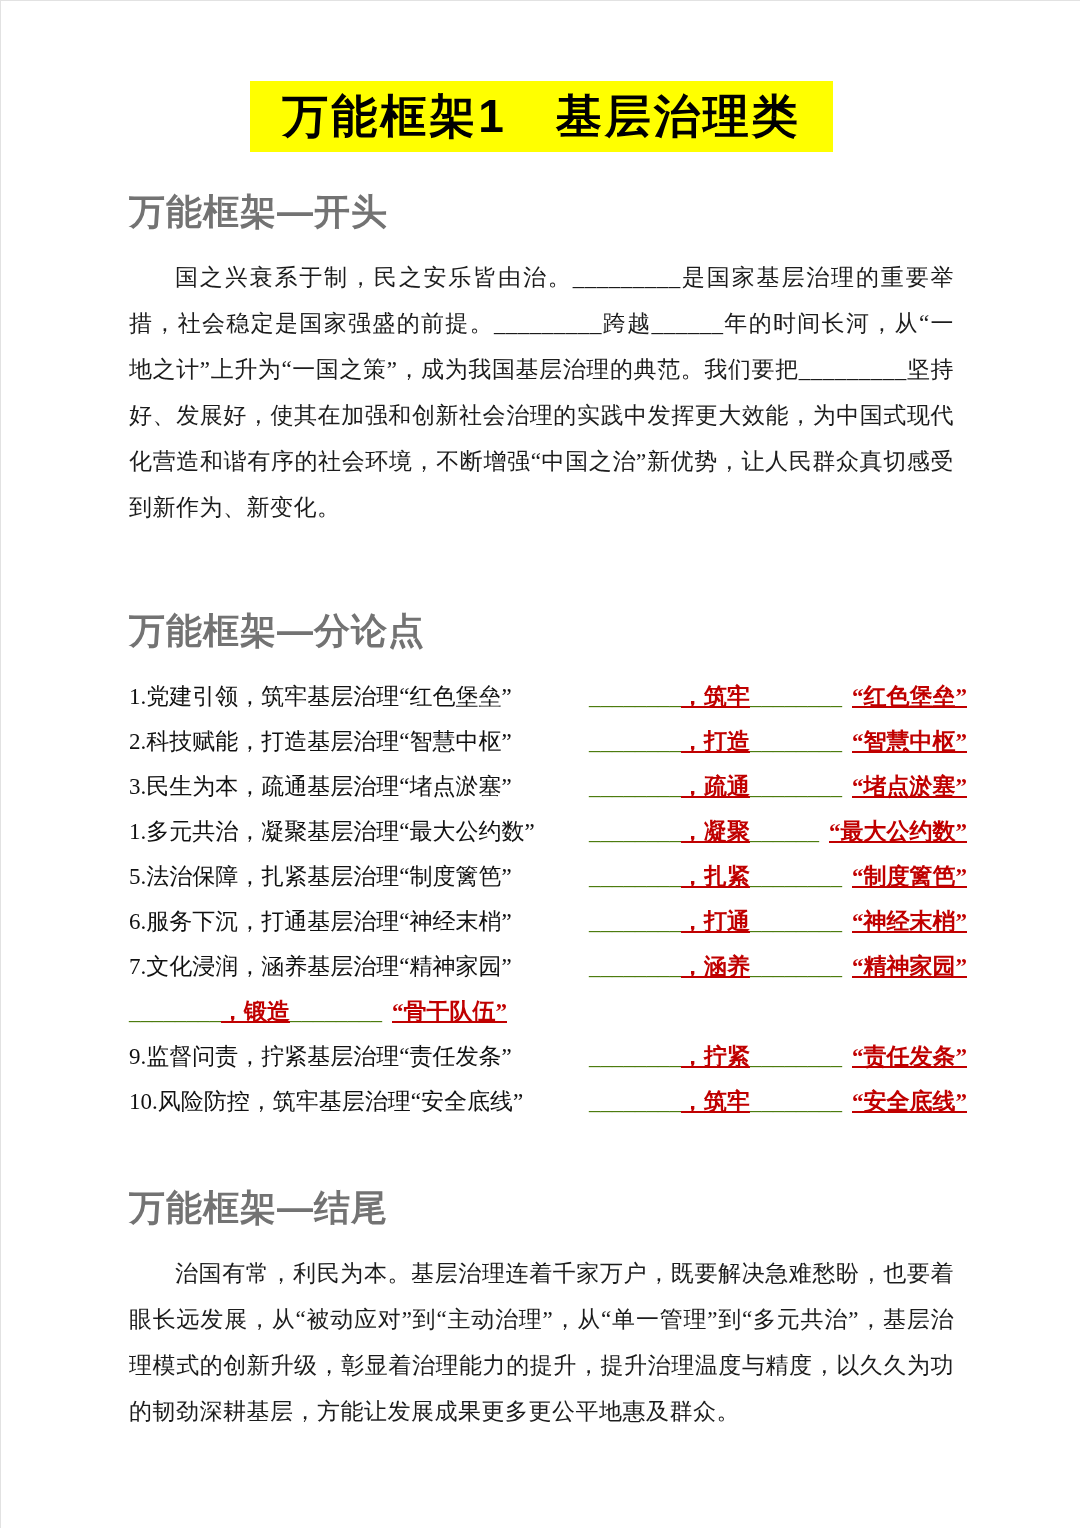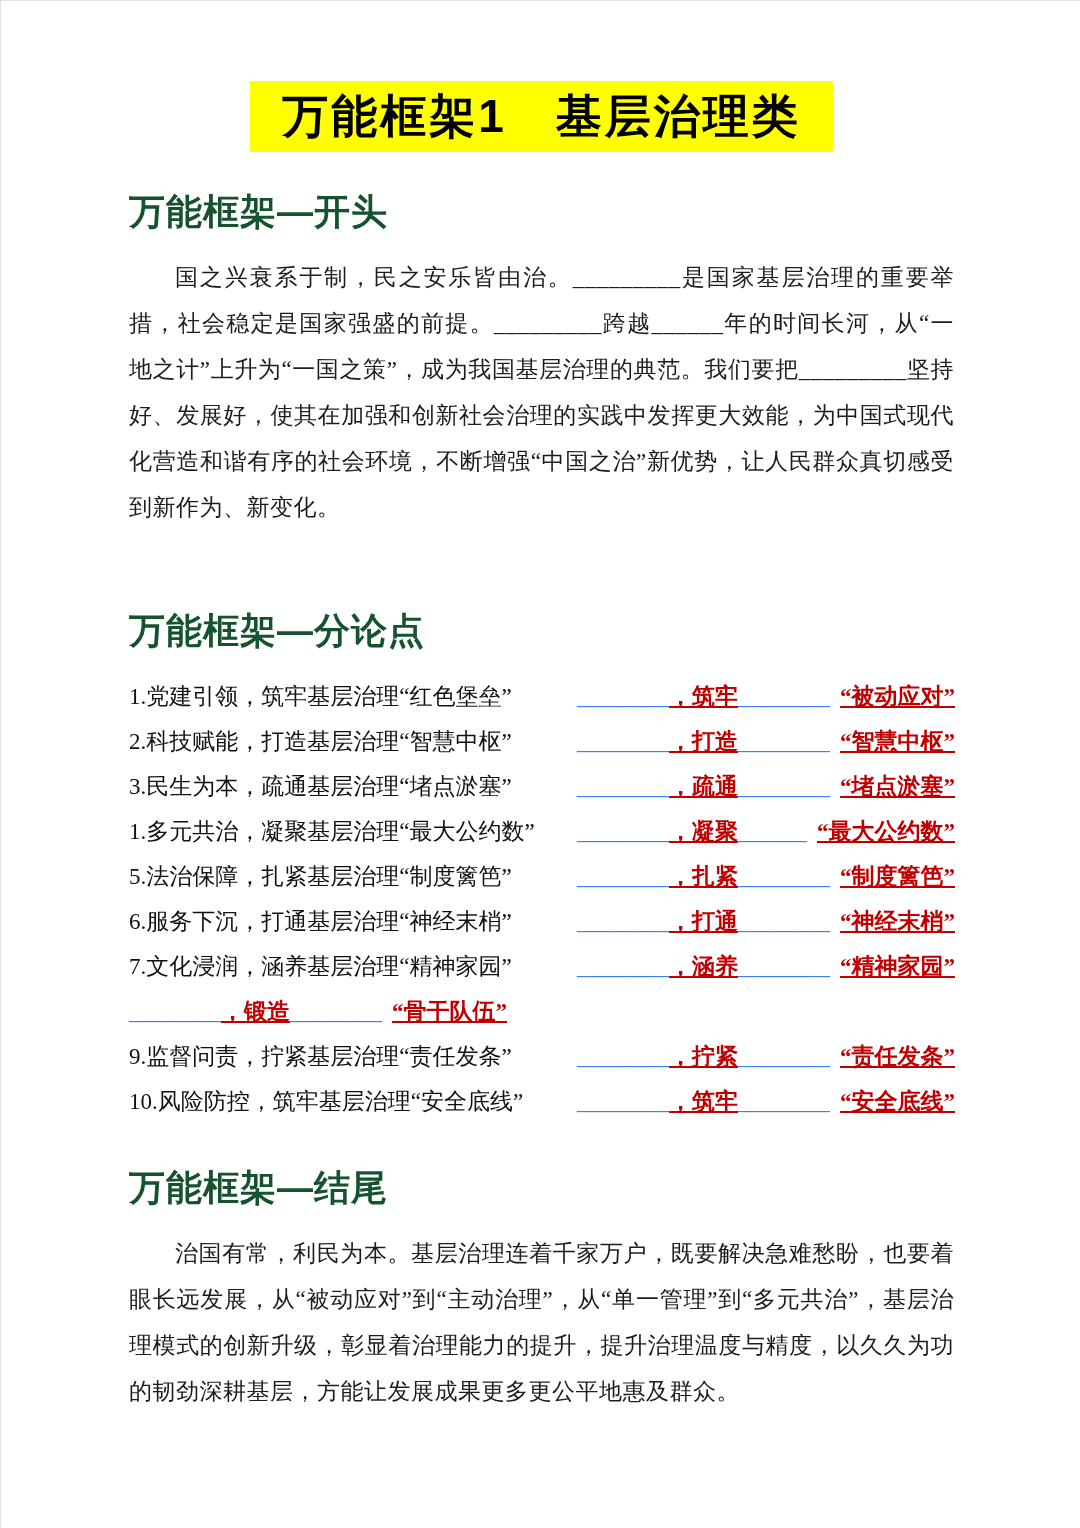--- a/index.html
+++ b/index.html
@@ -29,21 +29,21 @@
     color: #000000;
     font-family: "Liberation Sans", "DejaVu Sans", sans-serif;
     font-weight: 900;
     font-size: 46px;
     line-height: 1.45;
     padding: 2px 32px;
     letter-spacing: 3px;
   }
   h2.section-heading {
     font-family: "Liberation Sans", "DejaVu Sans", sans-serif;
-    color: #14532d;
+    color: #737373;
     font-size: 36px;
     font-weight: 800;
     letter-spacing: 1px;
     margin-bottom: 18px;
   }
   .section-opening { margin-bottom: 0; }
   .body-par {
     font-size: 23px;
     line-height: 2.0;
     text-align: justify;
@@ -52,37 +52,38 @@
     letter-spacing: 0.5px;
   }
   .section-arguments { margin-top: 76px; }
   .rows { margin-top: 6px; }
   .row {
     display: flex;
     align-items: baseline;
     font-size: 23px;
     line-height: 45px;
     white-space: nowrap;
+    gap: 12px;
   }
   .row-left {
     flex: 0 0 448px;
     color: #111111;
   }
   .row-right { flex: 1; }
   .blank {
-    color: #3b82f6;
+    color: #4d7c0f;
     letter-spacing: 0;
   }
   .red {
     color: #c00000;
     font-weight: 700;
     text-decoration: underline;
   }
   .term { margin-left: 10px; }
-  .section-closing { margin-top: 40px; }
+  .section-closing { margin-top: 60px; }
 </style>
 </head>
 <body>
 
 <div class="page">
 
   <div class="title-wrap">
     <span class="title-highlight">万能框架1　基层治理类</span>
   </div>
 
@@ -90,21 +91,21 @@
     <h2 class="section-heading">万能框架—开头</h2>
     <p class="body-par">国之兴衰系于制，民之安乐皆由治。_________是国家基层治理的重要举措，社会稳定是国家强盛的前提。_________跨越______年的时间长河，从“一地之计”上升为“一国之策”，成为我国基层治理的典范。我们要把_________坚持好、发展好，使其在加强和创新社会治理的实践中发挥更大效能，为中国式现代化营造和谐有序的社会环境，不断增强“中国之治”新优势，让人民群众真切感受到新作为、新变化。</p>
   </section>
 
   <section class="section-arguments">
     <h2 class="section-heading">万能框架—分论点</h2>
     <div class="rows">
 
       <div class="row">
         <span class="row-left">1.党建引领，筑牢基层治理“红色堡垒”</span>
-        <span class="row-right"><span class="blank">________</span><span class="red">，筑牢</span><span class="blank">________</span><span class="red term">“被动应对”</span></span>
+        <span class="row-right"><span class="blank">________</span><span class="red">，筑牢</span><span class="blank">________</span><span class="red term">“红色堡垒”</span></span>
       </div>
 
       <div class="row">
         <span class="row-left">2.科技赋能，打造基层治理“智慧中枢”</span>
         <span class="row-right"><span class="blank">________</span><span class="red">，打造</span><span class="blank">________</span><span class="red term">“智慧中枢”</span></span>
       </div>
 
       <div class="row">
         <span class="row-left">3.民生为本，疏通基层治理“堵点淤塞”</span>
         <span class="row-right"><span class="blank">________</span><span class="red">，疏通</span><span class="blank">________</span><span class="red term">“堵点淤塞”</span></span>

